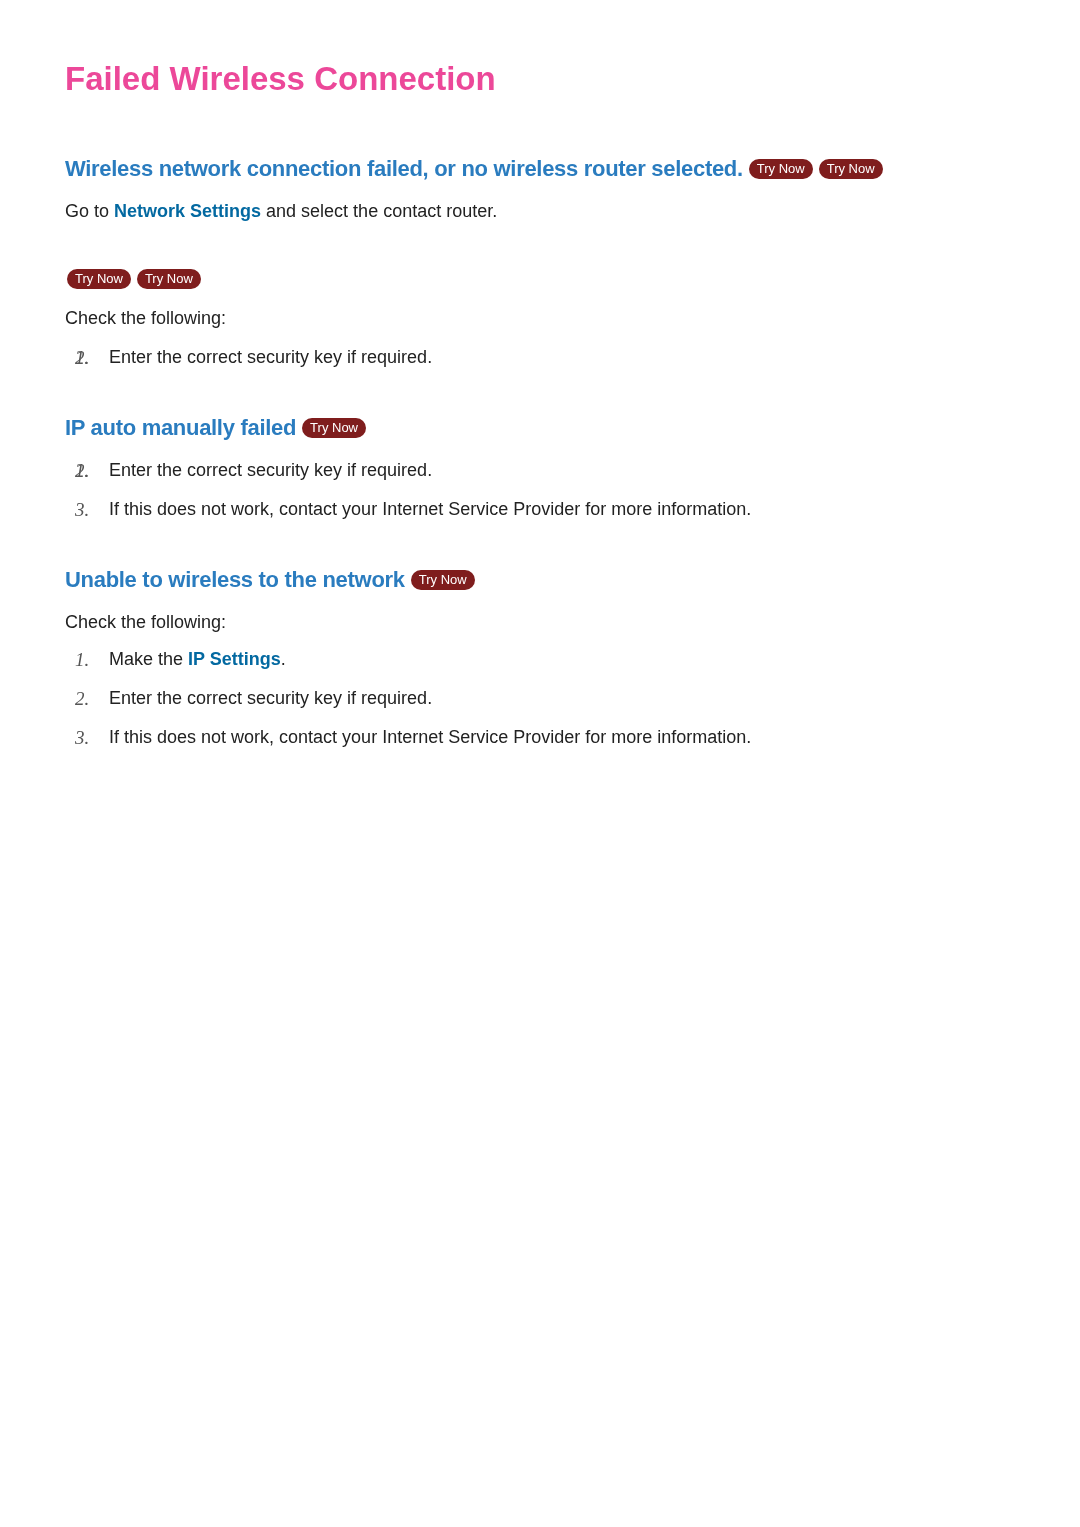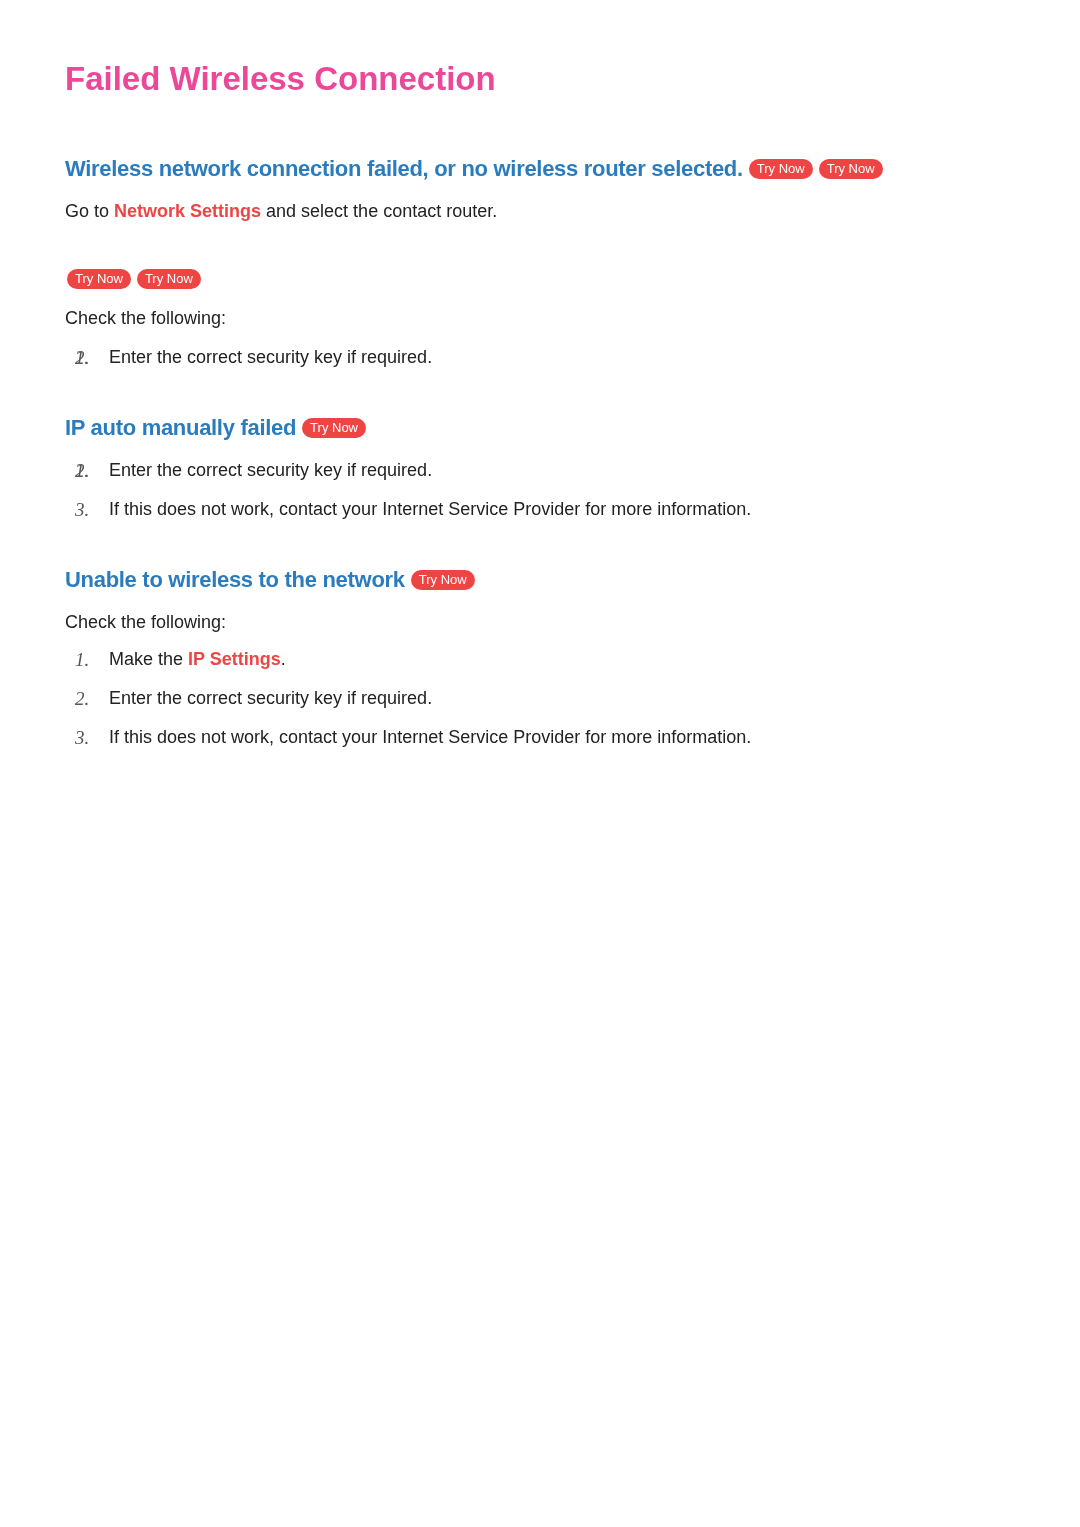--- a/index.html
+++ b/index.html
@@ -28,37 +28,37 @@
       margin-bottom: 16px;
     }
     .section-heading {
       color: #2a7cbf;
       font-size: 22px;
       font-weight: bold;
       letter-spacing: -0.3px;
     }
     .try-now {
       display: inline-block;
-      background: #ef4444;
+      background: #7f1d1d;
       color: #ffffff;
       font-size: 13px;
       font-weight: normal;
       padding: 2px 8px 3px 8px;
       border-radius: 10px;
       margin-left: 2px;
       white-space: nowrap;
     }
     .body-text {
       font-size: 18px;
       color: #222;
       line-height: 1.5;
       margin-bottom: 10px;
     }
     .bold-link {
-      color: #ef4444;
+      color: #0369a1;
       font-weight: bold;
     }
     ol {
       list-style: none;
       padding-left: 0;
       margin-top: 6px;
     }
     ol li {
       font-size: 18px;
       color: #222;

